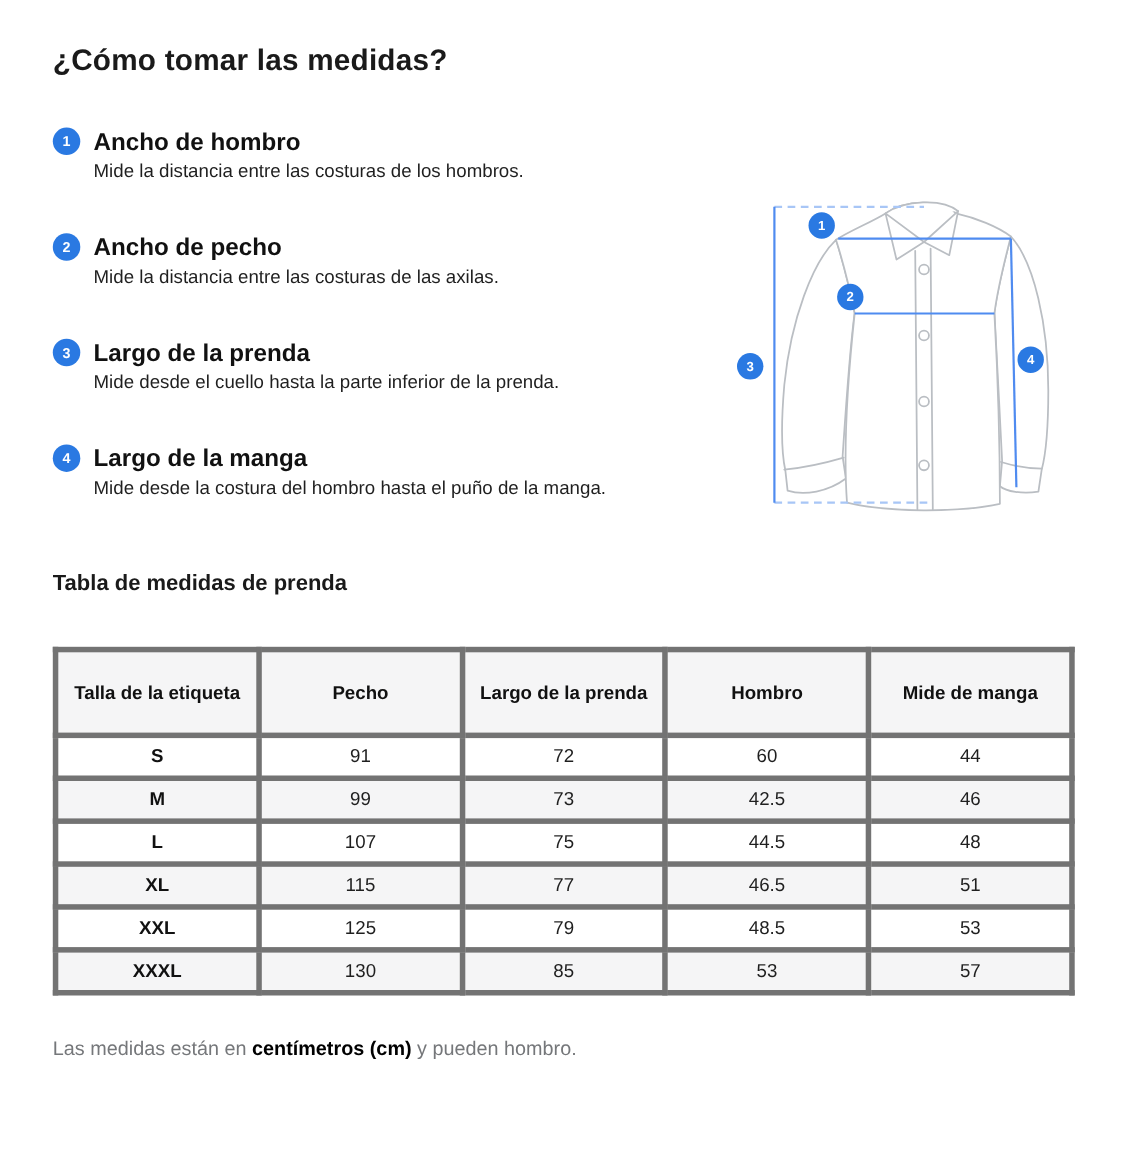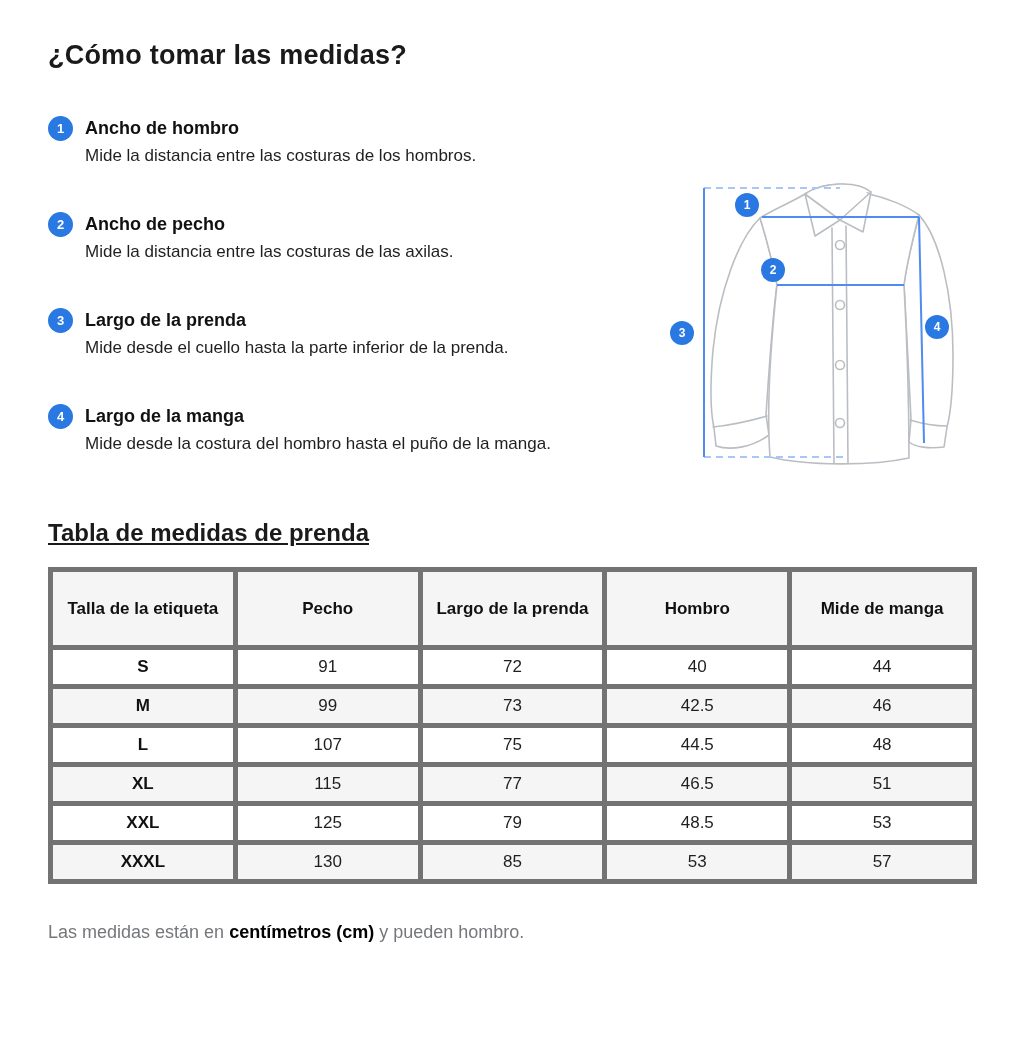--- a/index.html
+++ b/index.html
@@ -30,21 +30,21 @@
     background: #2a79e2;
     color: #ffffff;
     font-size: 13px;
     font-weight: 700;
     display: flex; align-items: center; justify-content: center;
     flex-shrink: 0;
     margin-right: 12px;
     margin-top: 1px;
   }
   .item-title {
-    font-size: 18px;
+    font-size: 22px;
     font-weight: 700;
     line-height: 27px;
     color: #111;
   }
   .item-desc {
     font-size: 17px;
     line-height: 28px;
     color: #1f1f1f;
     max-width: 478px;
   }
@@ -66,25 +66,24 @@
     font-size: 12px;
     font-weight: 700;
     display: flex; align-items: center; justify-content: center;
   }
   .diagram-badge.b1 { left: 78px;  top: 23px;  }
   .diagram-badge.b2 { left: 104px; top: 88px;  }
   .diagram-badge.b3 { left: 13px;  top: 151px; }
   .diagram-badge.b4 { left: 268px; top: 145px; }
 
   h2.table-title {
-    font-size: 24px;
+    font-size: 20px;
     font-weight: 700;
     margin-top: 20px;
-    margin-bottom: 20px;
-    text-decoration: underline;
+    margin-bottom: 46px;
   }
 
   table.size-table {
     width: 100%;
     border-collapse: collapse;
     table-layout: fixed;
   }
   .size-table th, .size-table td {
     border: 5px solid #737373;
     text-align: center;
@@ -205,21 +204,21 @@
         <th>Largo de la prenda</th>
         <th>Hombro</th>
         <th>Mide de manga</th>
       </tr>
     </thead>
     <tbody>
       <tr>
         <td class="size-cell">S</td>
         <td>91</td>
         <td>72</td>
-        <td>40</td>
+        <td>60</td>
         <td>44</td>
       </tr>
       <tr>
         <td class="size-cell">M</td>
         <td>99</td>
         <td>73</td>
         <td>42.5</td>
         <td>46</td>
       </tr>
       <tr>

